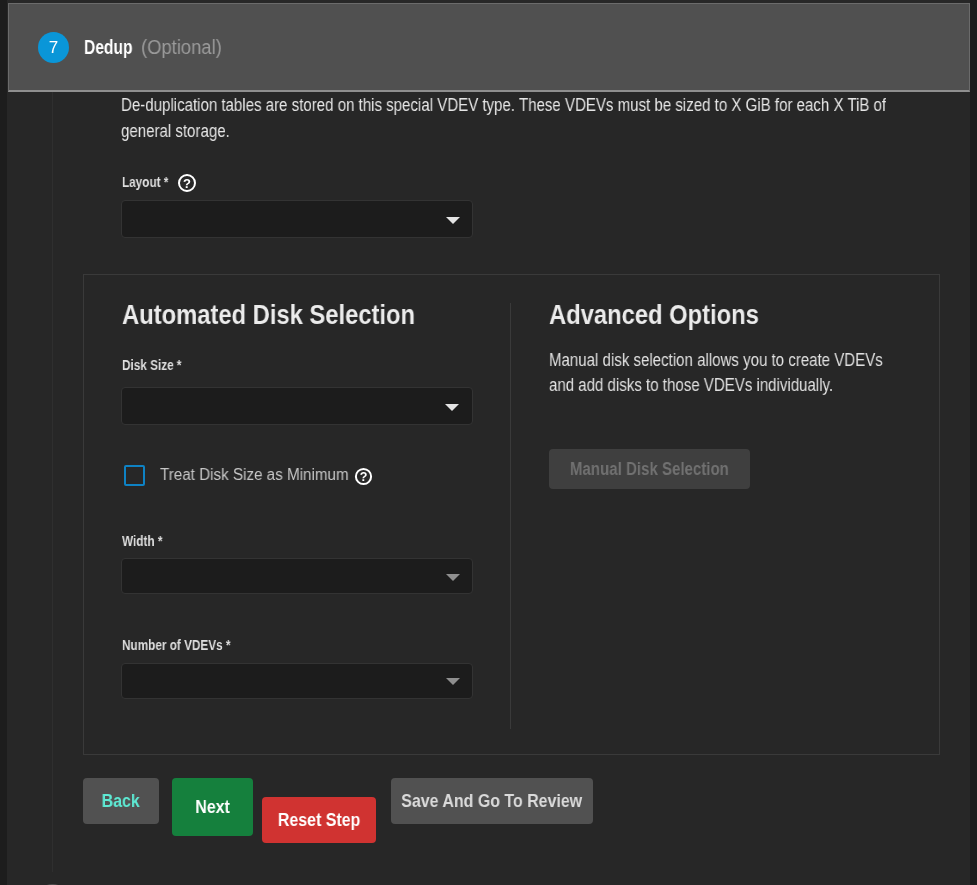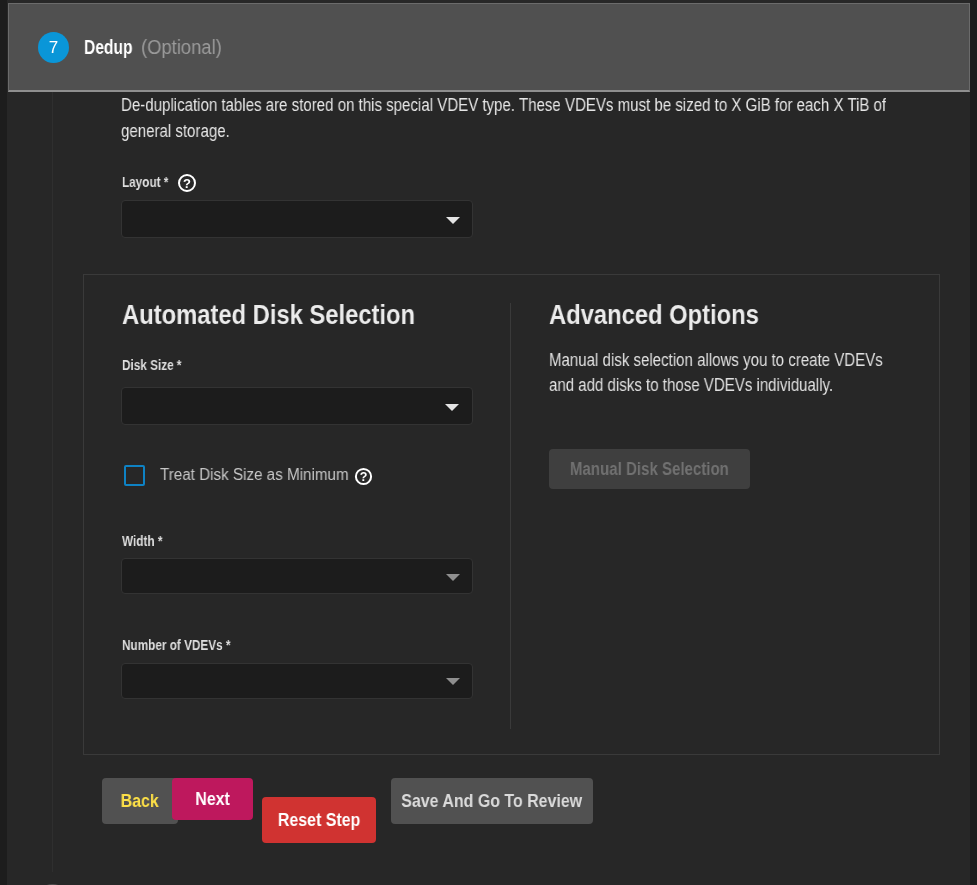--- a/index.html
+++ b/index.html
@@ -83,24 +83,24 @@
   <div class="abs label" style="left:122px;top:637px;">Number of VDEVs *</div>
   <div class="abs sel" style="left:121px;top:663px;width:352px;height:36px;"></div>
   <div class="caret dim" style="left:445.8px;top:678.2px;"></div>
 
   <div class="abs h3" style="left:549px;top:300px;">Advanced Options</div>
   <div class="abs para" style="left:549px;top:347.5px;line-height:25px;color:#e0e0e0;">Manual disk selection allows you to create VDEVs<br>and add disks to those VDEVs individually.</div>
   <div class="btn" style="left:549px;top:449px;width:201px;height:40px;background:#3f3f3f;color:#717171;font-size:17.5px;">
       <span style="transform:scaleX(0.86);will-change:transform;">Manual Disk Selection</span>
     </div>
 
-  <div class="btn" style="left:83px;top:778px;width:76px;height:46px;background:#515151;color:#fde047;margin-left:19px;">
+  <div class="btn" style="left:83px;top:778px;width:76px;height:46px;background:#515151;color:#5eead4;">
       <span>Back</span>
     </div>
-  <div class="btn" style="left:172px;top:778px;width:81px;height:42px;background:#be185d;">
+  <div class="btn" style="left:172px;top:778px;width:81px;height:58px;background:#15803d;">
       <span>Next</span>
     </div>
   <div class="btn" style="left:262px;top:797px;width:114px;height:46px;background:#d03331;">
       <span>Reset Step</span>
     </div>
   <div class="btn" style="left:391px;top:778px;width:202px;height:46px;background:#515151;color:#dadada;">
       <span>Save And Go To Review</span>
     </div>
 </div>
 

